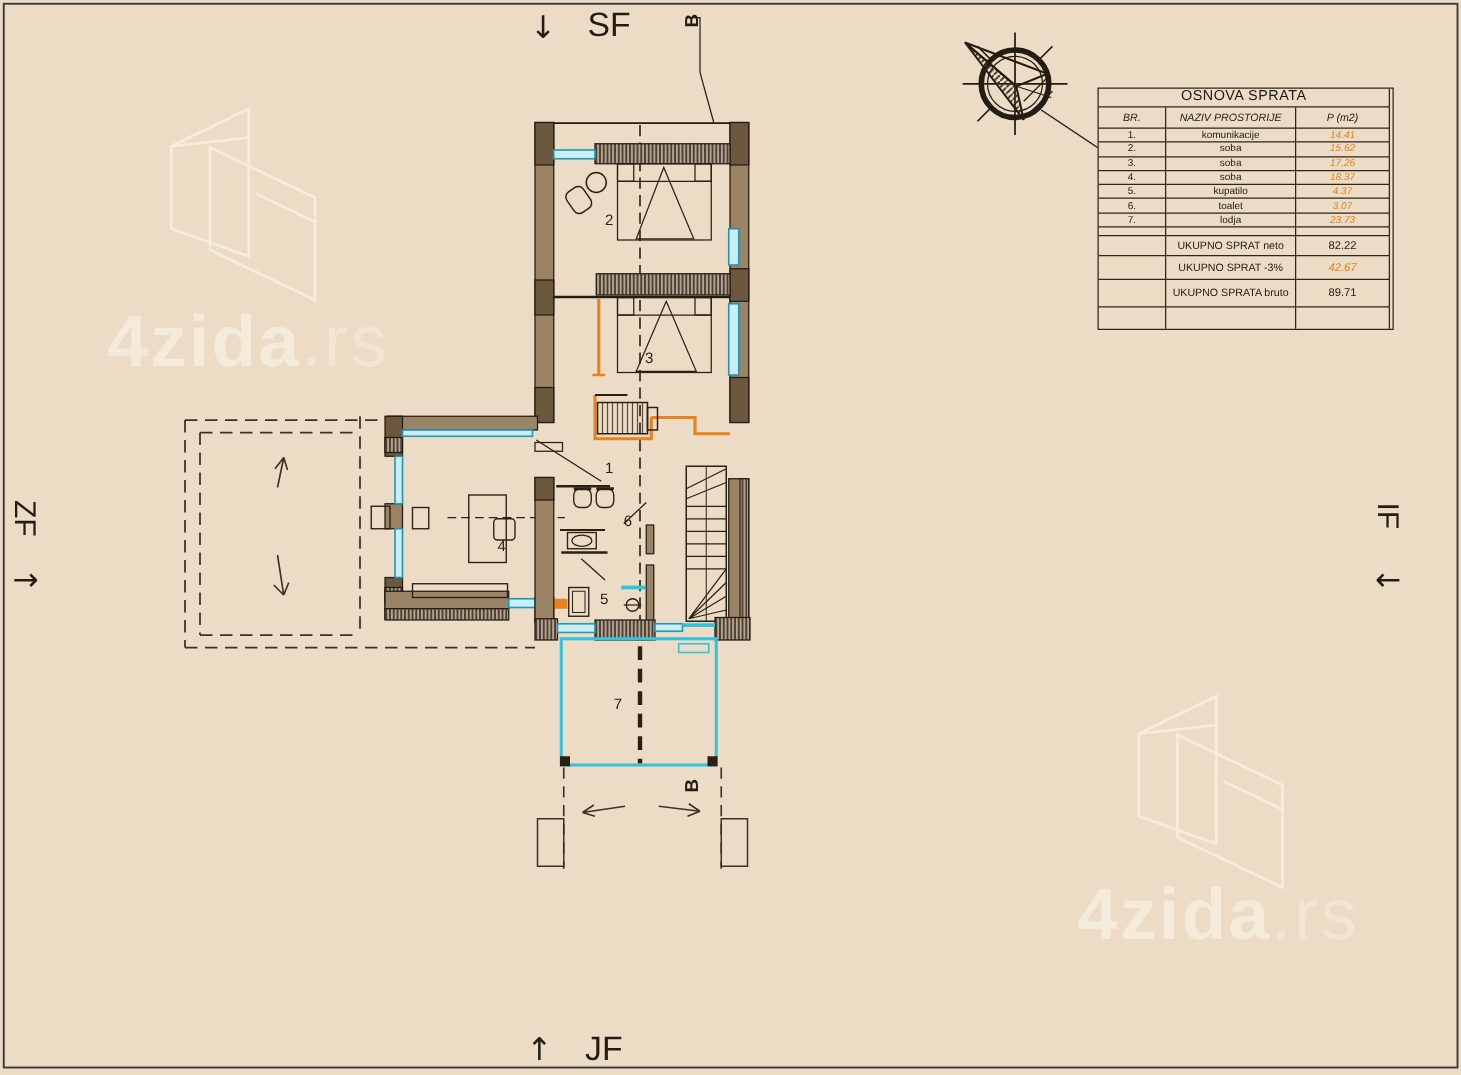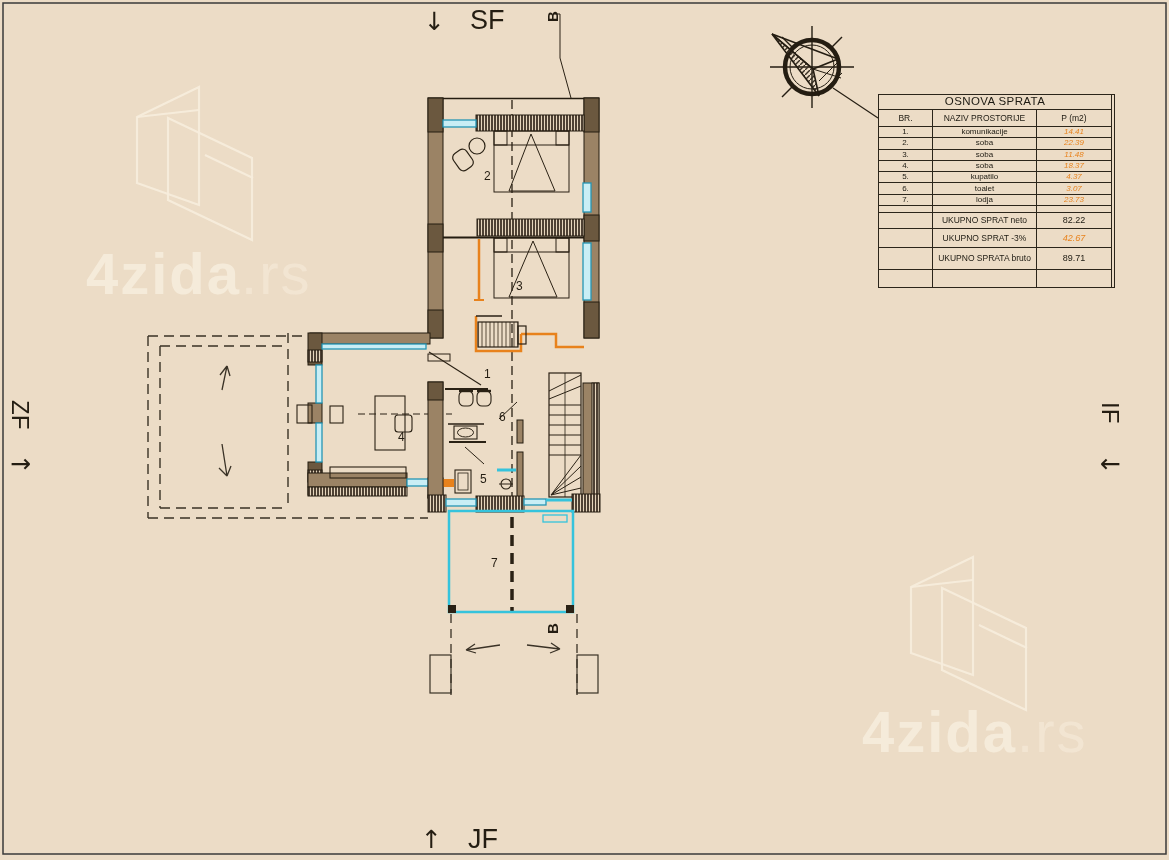--- a/index.html
+++ b/index.html
@@ -1,29 +1,29 @@
 <!DOCTYPE html>
 <html><head>
 <meta charset="utf-8">
 <style>
   html,body{margin:0;padding:0;background:#b0a898;}
   #stage{position:relative;width:1169px;height:860px;background:#ecdcc6;overflow:hidden;
          font-family:"Liberation Sans",sans-serif;}
   #plansvg{position:absolute;left:0;top:0;}
   
-  #area-table{position:absolute;left:878px;top:94px;width:235px;display:grid;
+  #area-table{position:absolute;left:878px;top:70px;width:235px;display:grid;
     grid-template-columns:54px 104px 75px;
     grid-template-rows:15px 17px repeat(7,11.3px) 7px 16px 19px 22px 17px;
     border:1px solid #2b251a;color:#1d1a12;background:rgba(236,220,198,0.0);}
   .tcell{border-right:1px solid #2b251a;border-bottom:1px solid #2b251a;
     display:flex;align-items:center;justify-content:center;font-size:8px;line-height:1;
     white-space:nowrap;overflow:hidden;}
   .tcell:nth-child(3n+1){}
   .title{font-size:11.5px;letter-spacing:.4px;}
-  .head{font-size:8.5px;}
+  .head{font-size:8.5px;font-style:italic;}
   .tlabel{font-size:8.5px;}
   .tval{font-size:9px;}
   .orange{color:#e8821c;font-style:italic;}
   .bottom{border-bottom:none;}
   
   .wm-text{position:absolute;font-weight:bold;font-size:58px;letter-spacing:2px;
     color:rgba(247,237,221,0.85);user-select:none;}
   .wm-text .tld{font-weight:normal;color:rgba(247,237,221,0.55);}
 </style>
 </head>
@@ -269,24 +269,24 @@
 <div id="area-table">
       <div class="tcell title" style="grid-column: 1 / 4;">OSNOVA SPRATA</div>
       <div class="tcell head">BR.</div>
       <div class="tcell head">NAZIV PROSTORIJE</div>
       <div class="tcell head">P (m2)</div>
       <div class="tcell">1.</div>
       <div class="tcell">komunikacije</div>
       <div class="tcell orange">14.41</div>
       <div class="tcell">2.</div>
       <div class="tcell">soba</div>
-      <div class="tcell orange">22.39</div>
+      <div class="tcell orange">15.62</div>
       <div class="tcell">3.</div>
       <div class="tcell">soba</div>
-      <div class="tcell orange">11.48</div>
+      <div class="tcell orange">17.26</div>
       <div class="tcell">4.</div>
       <div class="tcell">soba</div>
       <div class="tcell orange">18.37</div>
       <div class="tcell">5.</div>
       <div class="tcell">kupatilo</div>
       <div class="tcell orange">4.37</div>
       <div class="tcell">6.</div>
       <div class="tcell">toalet</div>
       <div class="tcell orange">3.07</div>
       <div class="tcell">7.</div>

